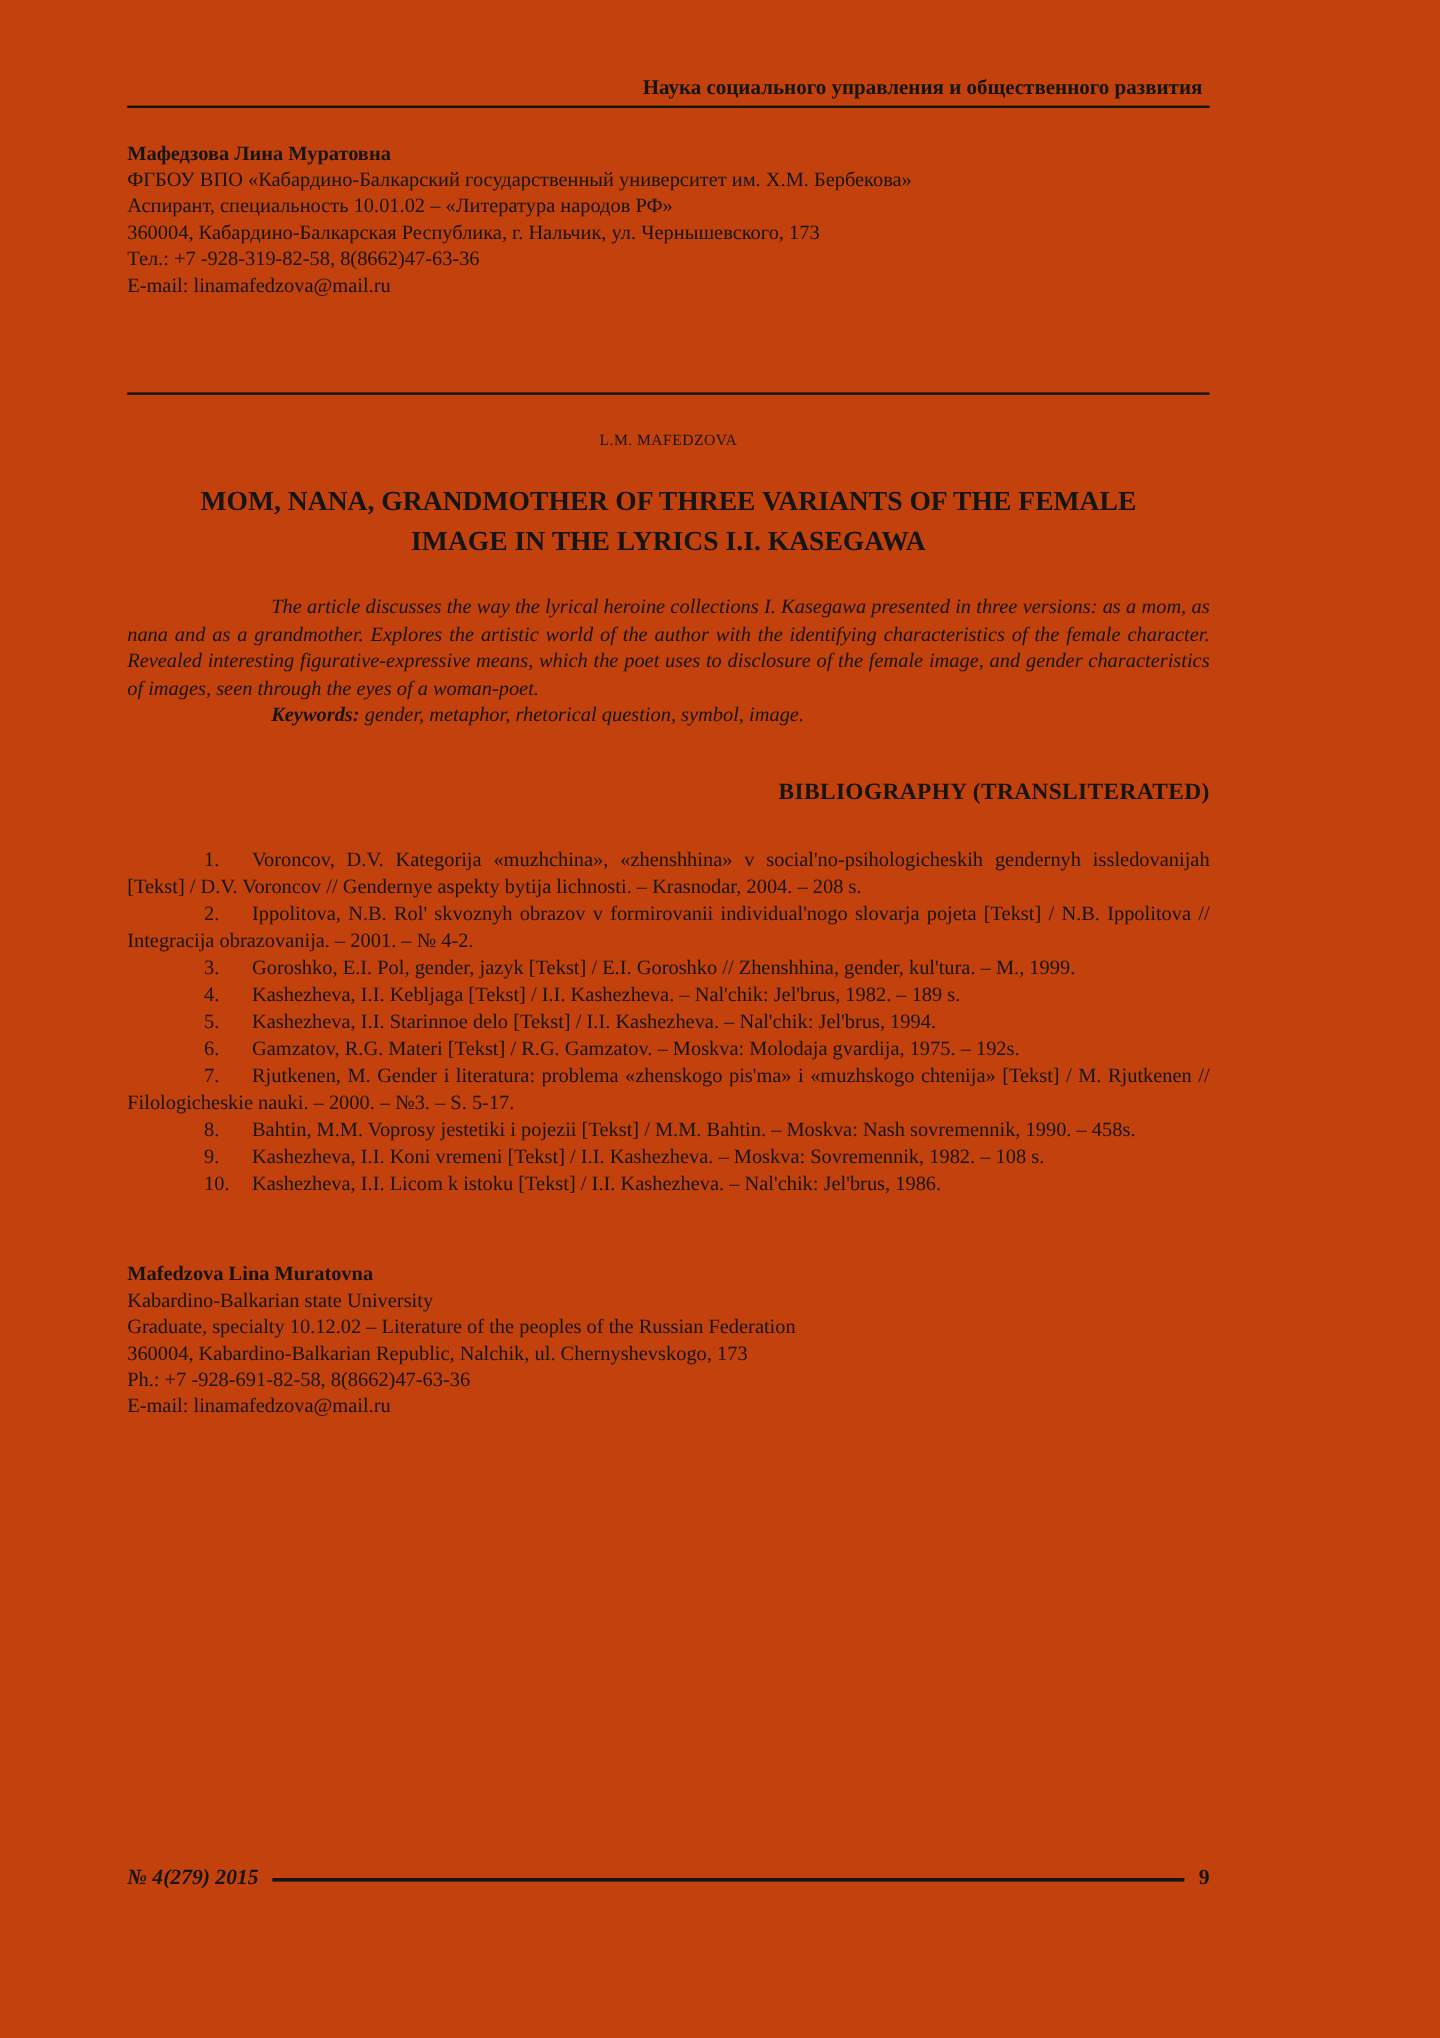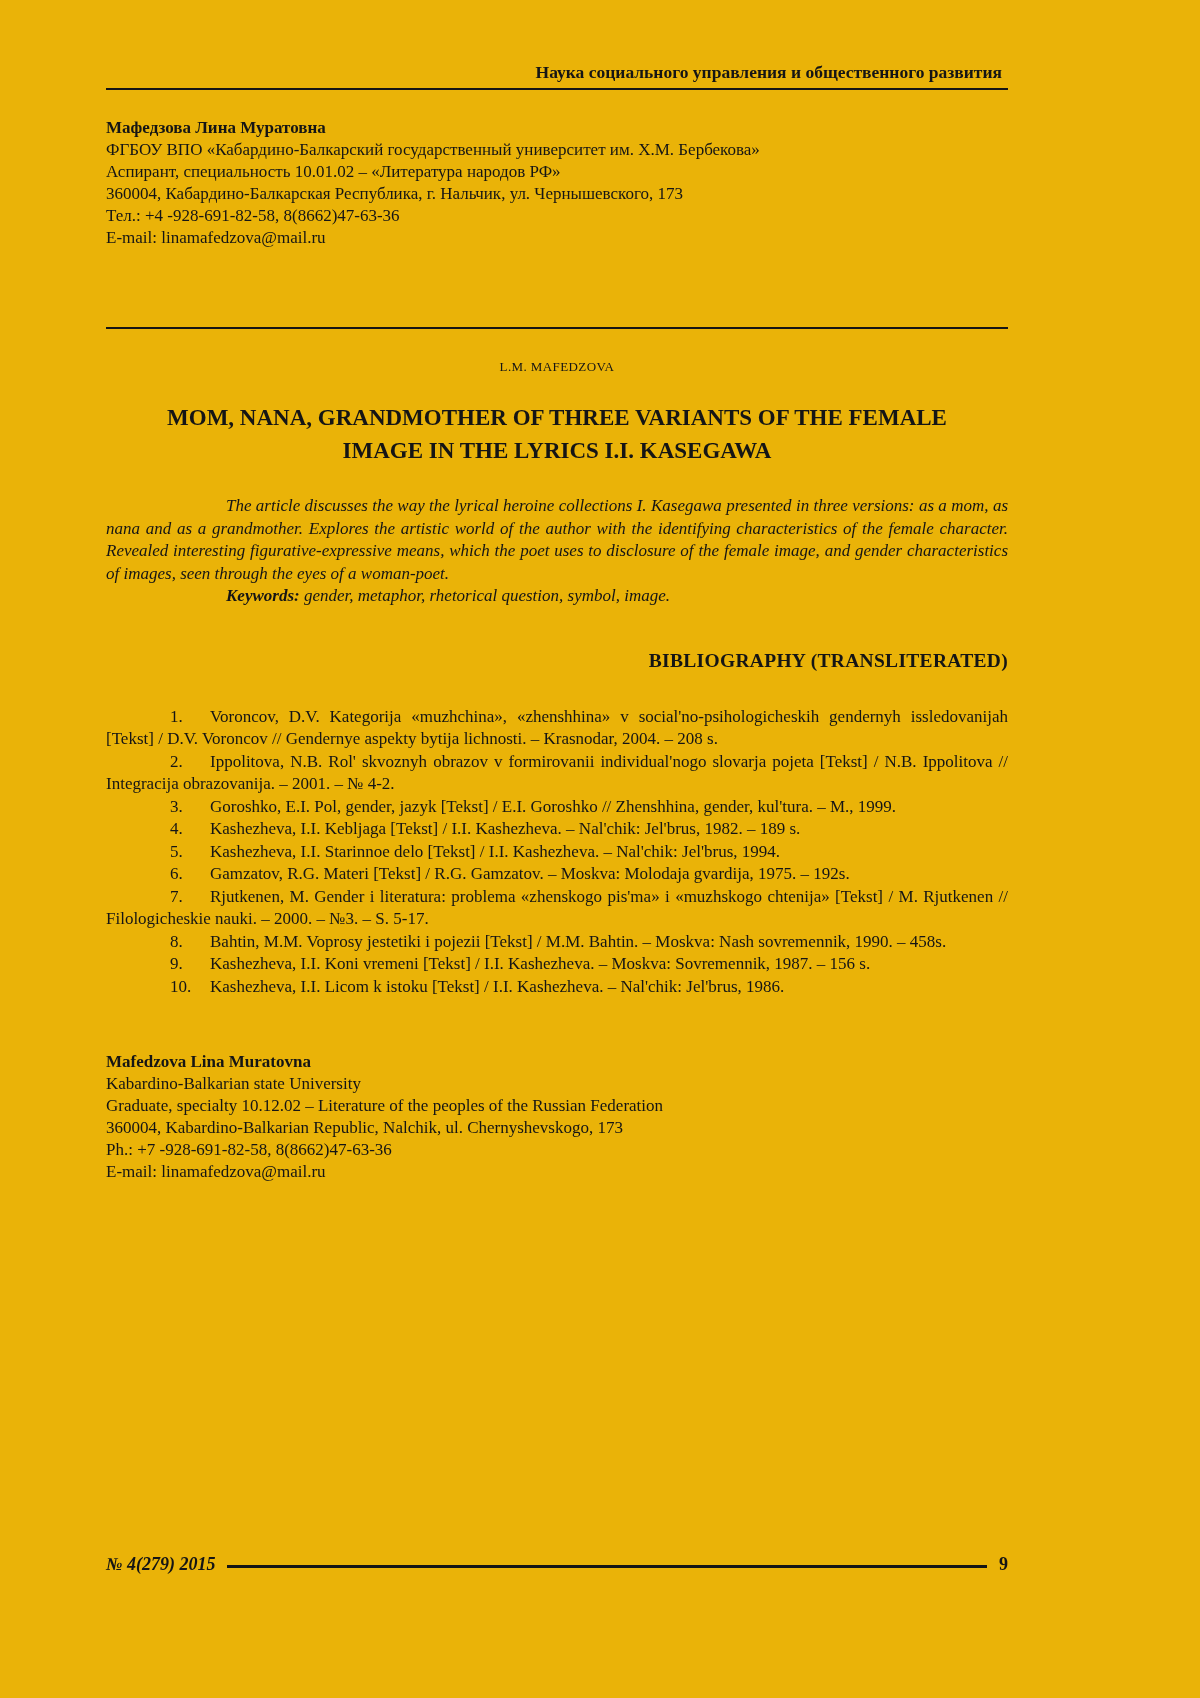--- a/index.html
+++ b/index.html
@@ -1,21 +1,21 @@
 <!DOCTYPE html>
 <html><head>
 <meta charset="utf-8">
 <style>
   * { margin: 0; padding: 0; box-sizing: border-box; }
   html, body { background: #ffffff; }
   .page {
     position: relative;
     width: 1200px;
     height: 1698px;
-    background: #eab308;
+    background: #c2410c;
     color: #151515;
     font-family: "Liberation Serif", serif;
     font-size: 17px;
     overflow: hidden;
   }
   .content { padding: 62px 192px 0 106px; }
 
   .page-header {
     border-bottom: 2px solid #151515;
     padding-bottom: 5px;
@@ -111,21 +111,21 @@
 
     <header class="page-header">
       <span>Наука социального управления и общественного развития</span>
     </header>
 
     <section class="author-block ru">
       <p class="bold">Мафедзова Лина Муратовна</p>
       <p>ФГБОУ ВПО «Кабардино-Балкарский государственный университет им. Х.М. Бербекова»</p>
       <p>Аспирант, специальность 10.01.02 – «Литература народов РФ»</p>
       <p>360004, Кабардино-Балкарская Республика, г. Нальчик, ул. Чернышевского, 173</p>
-      <p>Тел.: +4 -928-691-82-58, 8(8662)47-63-36</p>
+      <p>Тел.: +7 -928-319-82-58, 8(8662)47-63-36</p>
       <p>E-mail: linamafedzova@mail.ru</p>
     </section>
 
     <hr class="divider">
 
     <div class="article-author">L.M. MAFEDZOVA</div>
 
     <h1 class="article-title">MOM, NANA, GRANDMOTHER OF THREE VARIANTS OF THE FEMALE IMAGE IN THE LYRICS I.I. KASEGAWA</h1>
 
     <div class="abstract-block">
@@ -157,21 +157,21 @@
       <p class="bib-item">
         <span class="bib-num">6.</span><span>Gamzatov, R.G. Materi [Tekst] / R.G. Gamzatov. – Moskva: Molodaja gvardija, 1975. – 192s.</span>
       </p>
       <p class="bib-item">
         <span class="bib-num">7.</span><span>Rjutkenen, M. Gender i literatura: problema «zhenskogo pis'ma» i «muzhskogo chtenija» [Tekst] / M. Rjutkenen // Filologicheskie nauki. – 2000. – №3. – S. 5-17.</span>
       </p>
       <p class="bib-item">
         <span class="bib-num">8.</span><span>Bahtin, M.M. Voprosy jestetiki i pojezii [Tekst] / M.M. Bahtin. – Moskva: Nash sovremennik, 1990. – 458s.</span>
       </p>
       <p class="bib-item">
-        <span class="bib-num">9.</span><span>Kashezheva, I.I. Koni vremeni [Tekst] / I.I. Kashezheva. – Moskva: Sovremennik, 1987. – 156 s.</span>
+        <span class="bib-num">9.</span><span>Kashezheva, I.I. Koni vremeni [Tekst] / I.I. Kashezheva. – Moskva: Sovremennik, 1982. – 108 s.</span>
       </p>
       <p class="bib-item">
         <span class="bib-num">10.</span><span>Kashezheva, I.I. Licom k istoku [Tekst] / I.I. Kashezheva. – Nal'chik: Jel'brus, 1986.</span>
       </p>
     </div>
 
     <section class="author-block en">
       <p class="bold">Mafedzova Lina Muratovna</p>
       <p>Kabardino-Balkarian state University</p>
       <p>Graduate, specialty 10.12.02 – Literature of the peoples of the Russian Federation</p>

